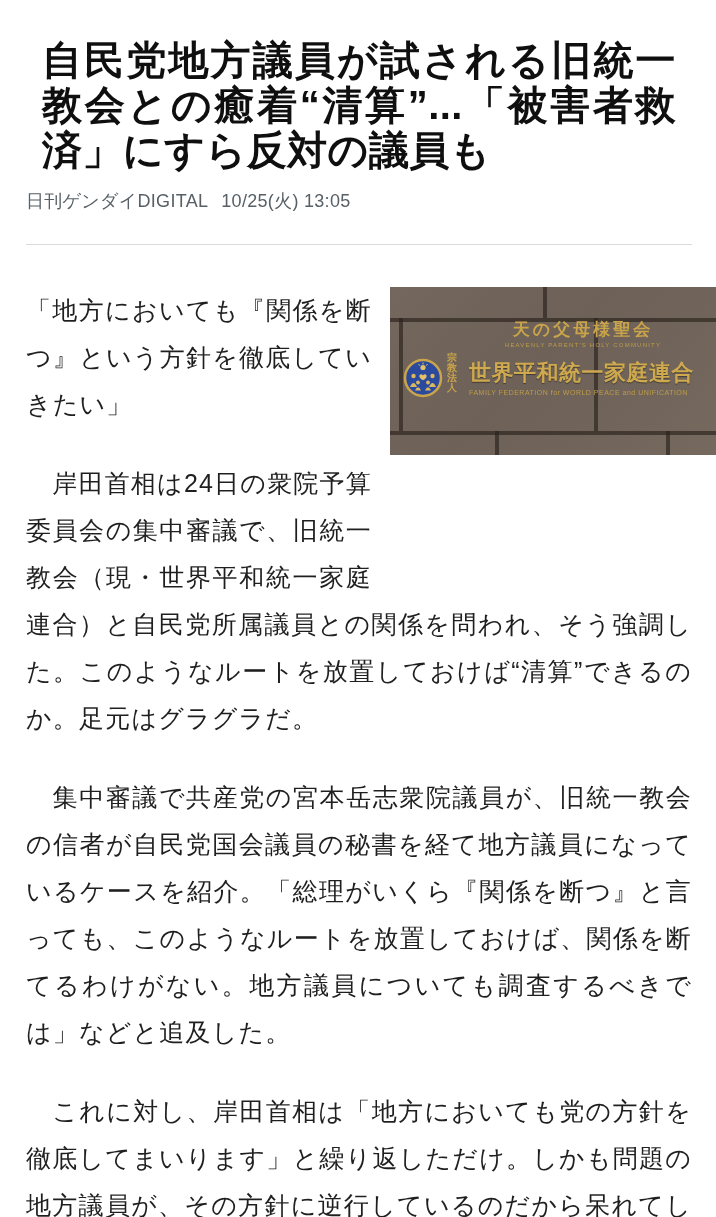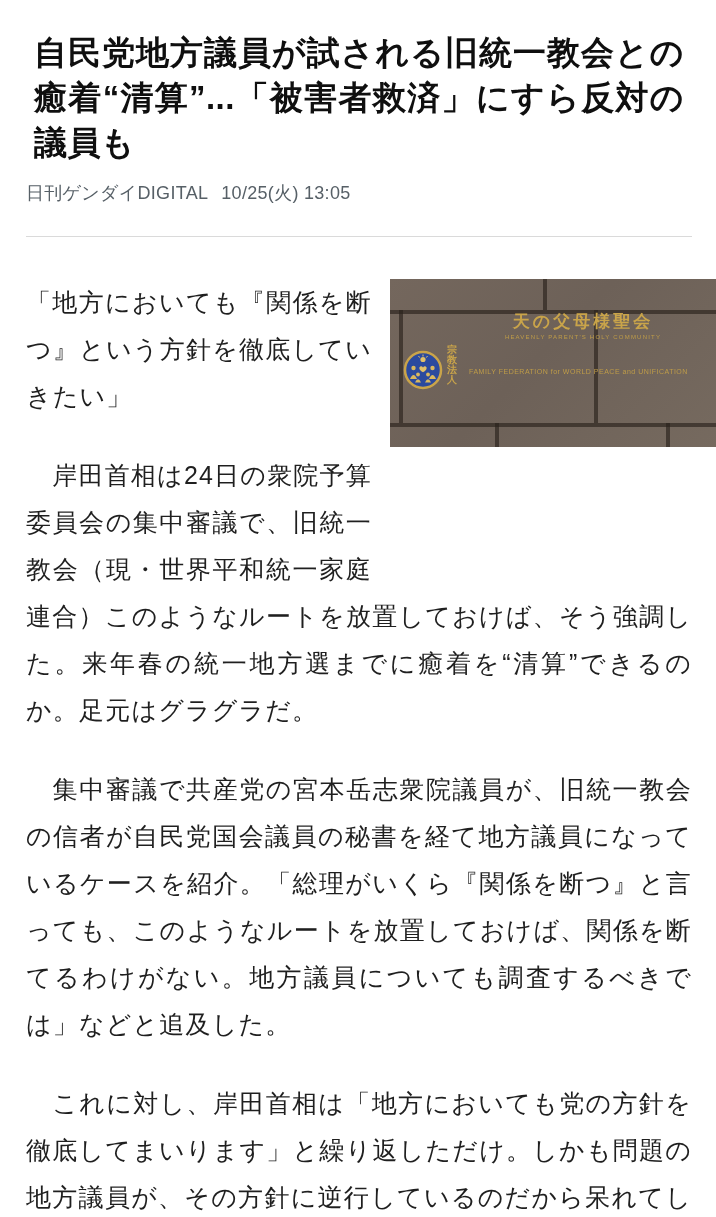--- a/index.html
+++ b/index.html
@@ -7,22 +7,22 @@
     padding: 0;
     background: #ffffff;
     width: 716px;
     height: 1217px;
     overflow: hidden;
     font-family: "Liberation Sans", "DejaVu Sans", sans-serif;
   }
   .page { padding: 22px 24px 0 26px; }
 
   .article-title {
-    margin: 8px;
-    font-size: 33px;
+    margin: 16px;
+    font-size: 40px;
     line-height: 45px;
     font-weight: bold;
     letter-spacing: 0.4px;
     color: #0f0f0f;
     text-align: justify;
   }
 
   .byline {
     margin-top: 17px;
     font-size: 18px;
@@ -180,25 +180,26 @@
               <circle cx="29.5" cy="18" r="2.2"></circle>
               <path d="M26 29 q3.5 -8 7 0 Z"></path>
               <circle cx="15" cy="24.5" r="1.9"></circle>
               <path d="M12 32.5 q3 -6.5 6 0 Z"></path>
               <circle cx="25" cy="24.5" r="1.9"></circle>
               <path d="M22 32.5 q3 -6.5 6 0 Z"></path>
             </g>
           </svg>
           <div class="org-type">宗教法人</div>
           <div class="sign-name">
+            <div class="ja">世界平和統一家庭連合</div>
             <div class="en">FAMILY FEDERATION for WORLD PEACE and UNIFICATION</div>
           </div>
         </div>
       </div>
     </figure>
 
     <p>「地方においても『関係を断つ』という方針を徹底していきたい」</p>
-    <p>　岸田首相は24日の衆院予算委員会の集中審議で、旧統一教会（現・世界平和統一家庭連合）このようなルートを放置しておけば、そう強調した。来年春の統一地方選までに癒着を“清算”できるのか。足元はグラグラだ。</p>
+    <p>　岸田首相は24日の衆院予算委員会の集中審議で、旧統一教会（現・世界平和統一家庭連合）と自民党所属議員との関係を問われ、そう強調した。このようなルートを放置しておけば“清算”できるのか。足元はグラグラだ。</p>
     <p>　集中審議で共産党の宮本岳志衆院議員が、旧統一教会の信者が自民党国会議員の秘書を経て地方議員になっているケースを紹介。「総理がいくら『関係を断つ』と言っても、このようなルートを放置しておけば、関係を断てるわけがない。地方議員についても調査するべきでは」などと追及した。</p>
     <p>　これに対し、岸田首相は「地方においても党の方針を徹底してまいります」と繰り返しただけ。しかも問題の地方議員が、その方針に逆行しているのだから呆れてしまう。</p>
   </div>
 
 </div>
 
 </body></html>

